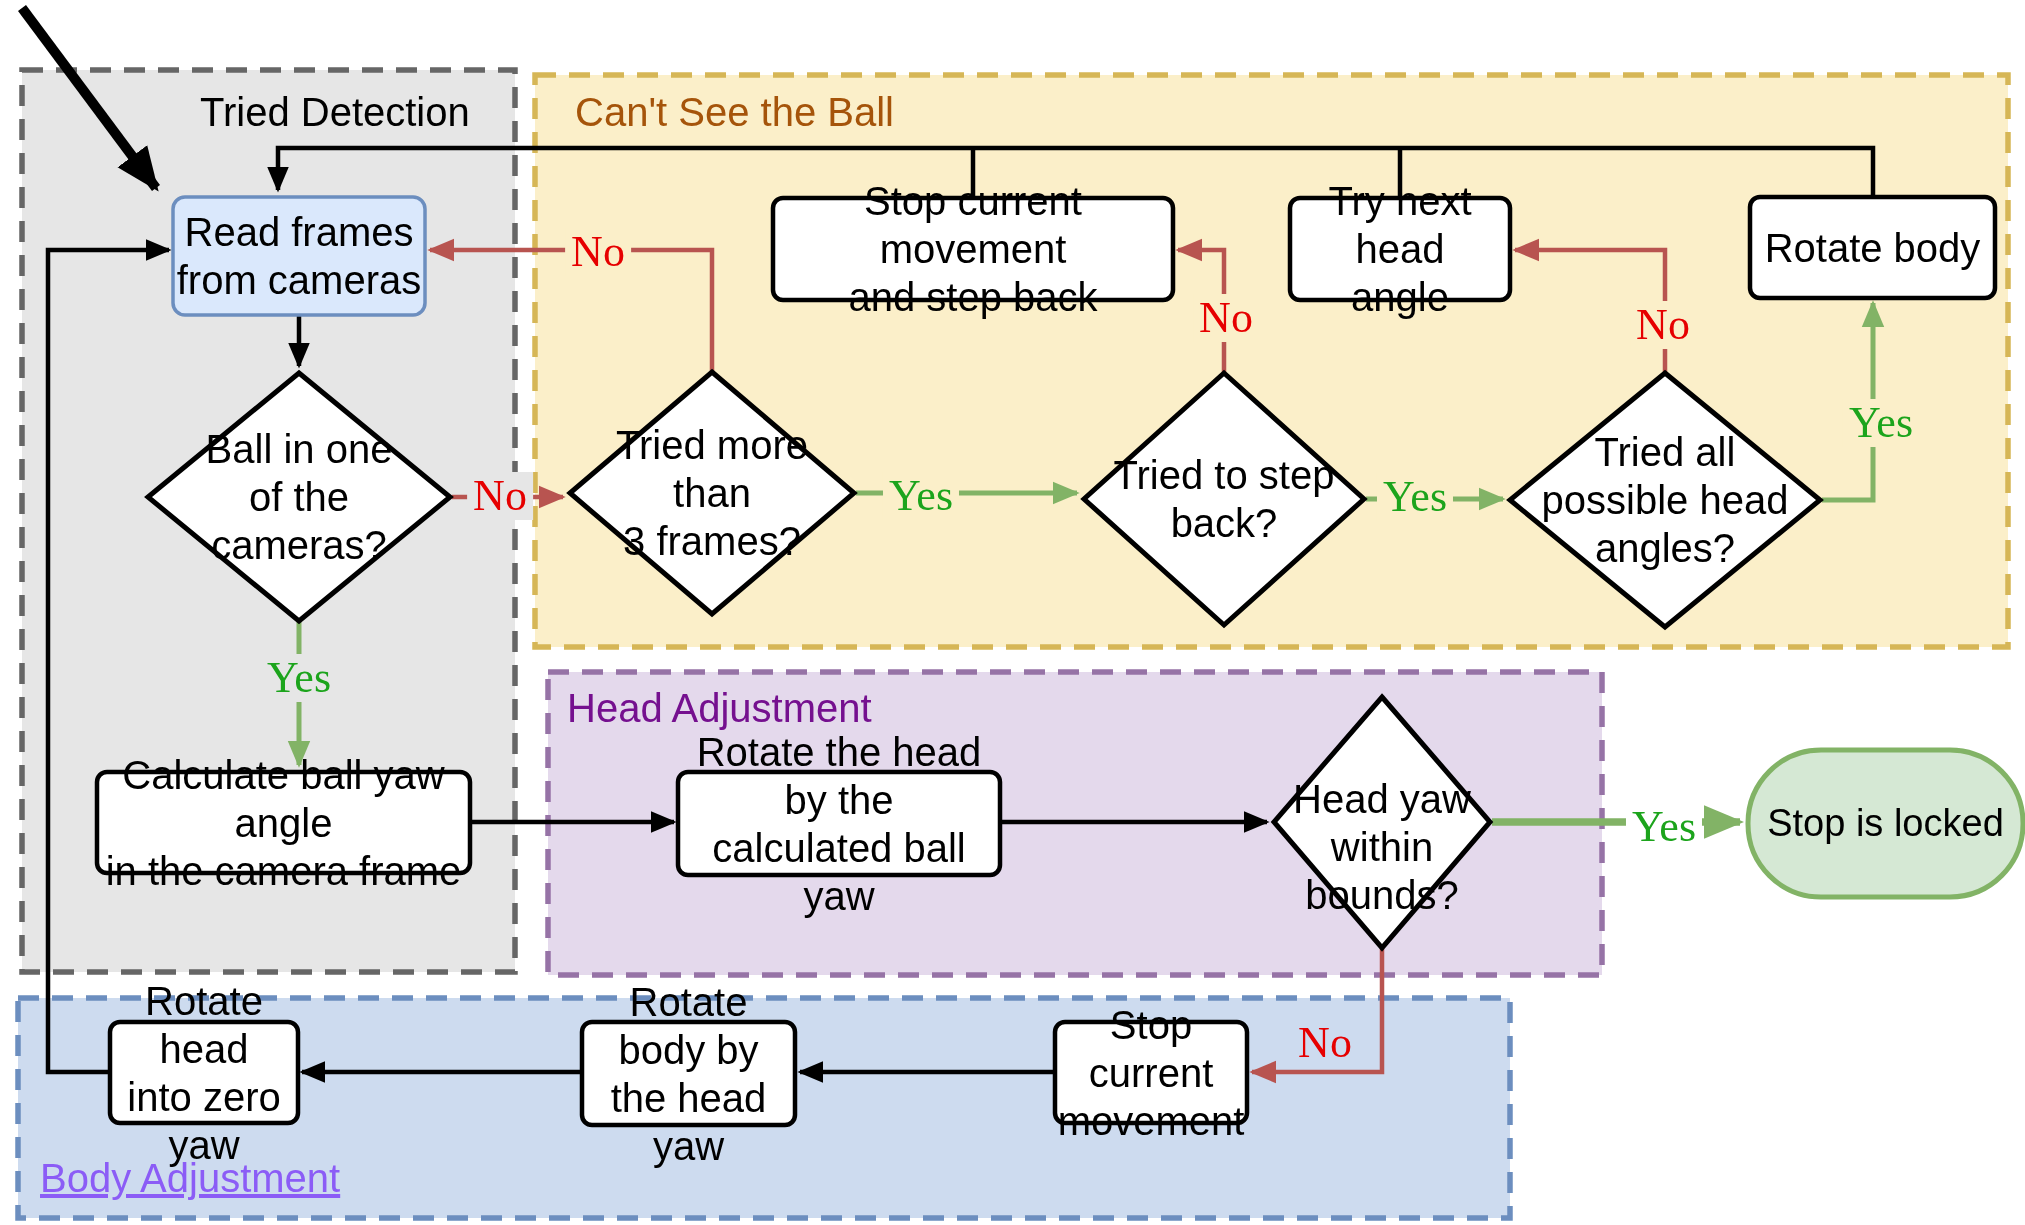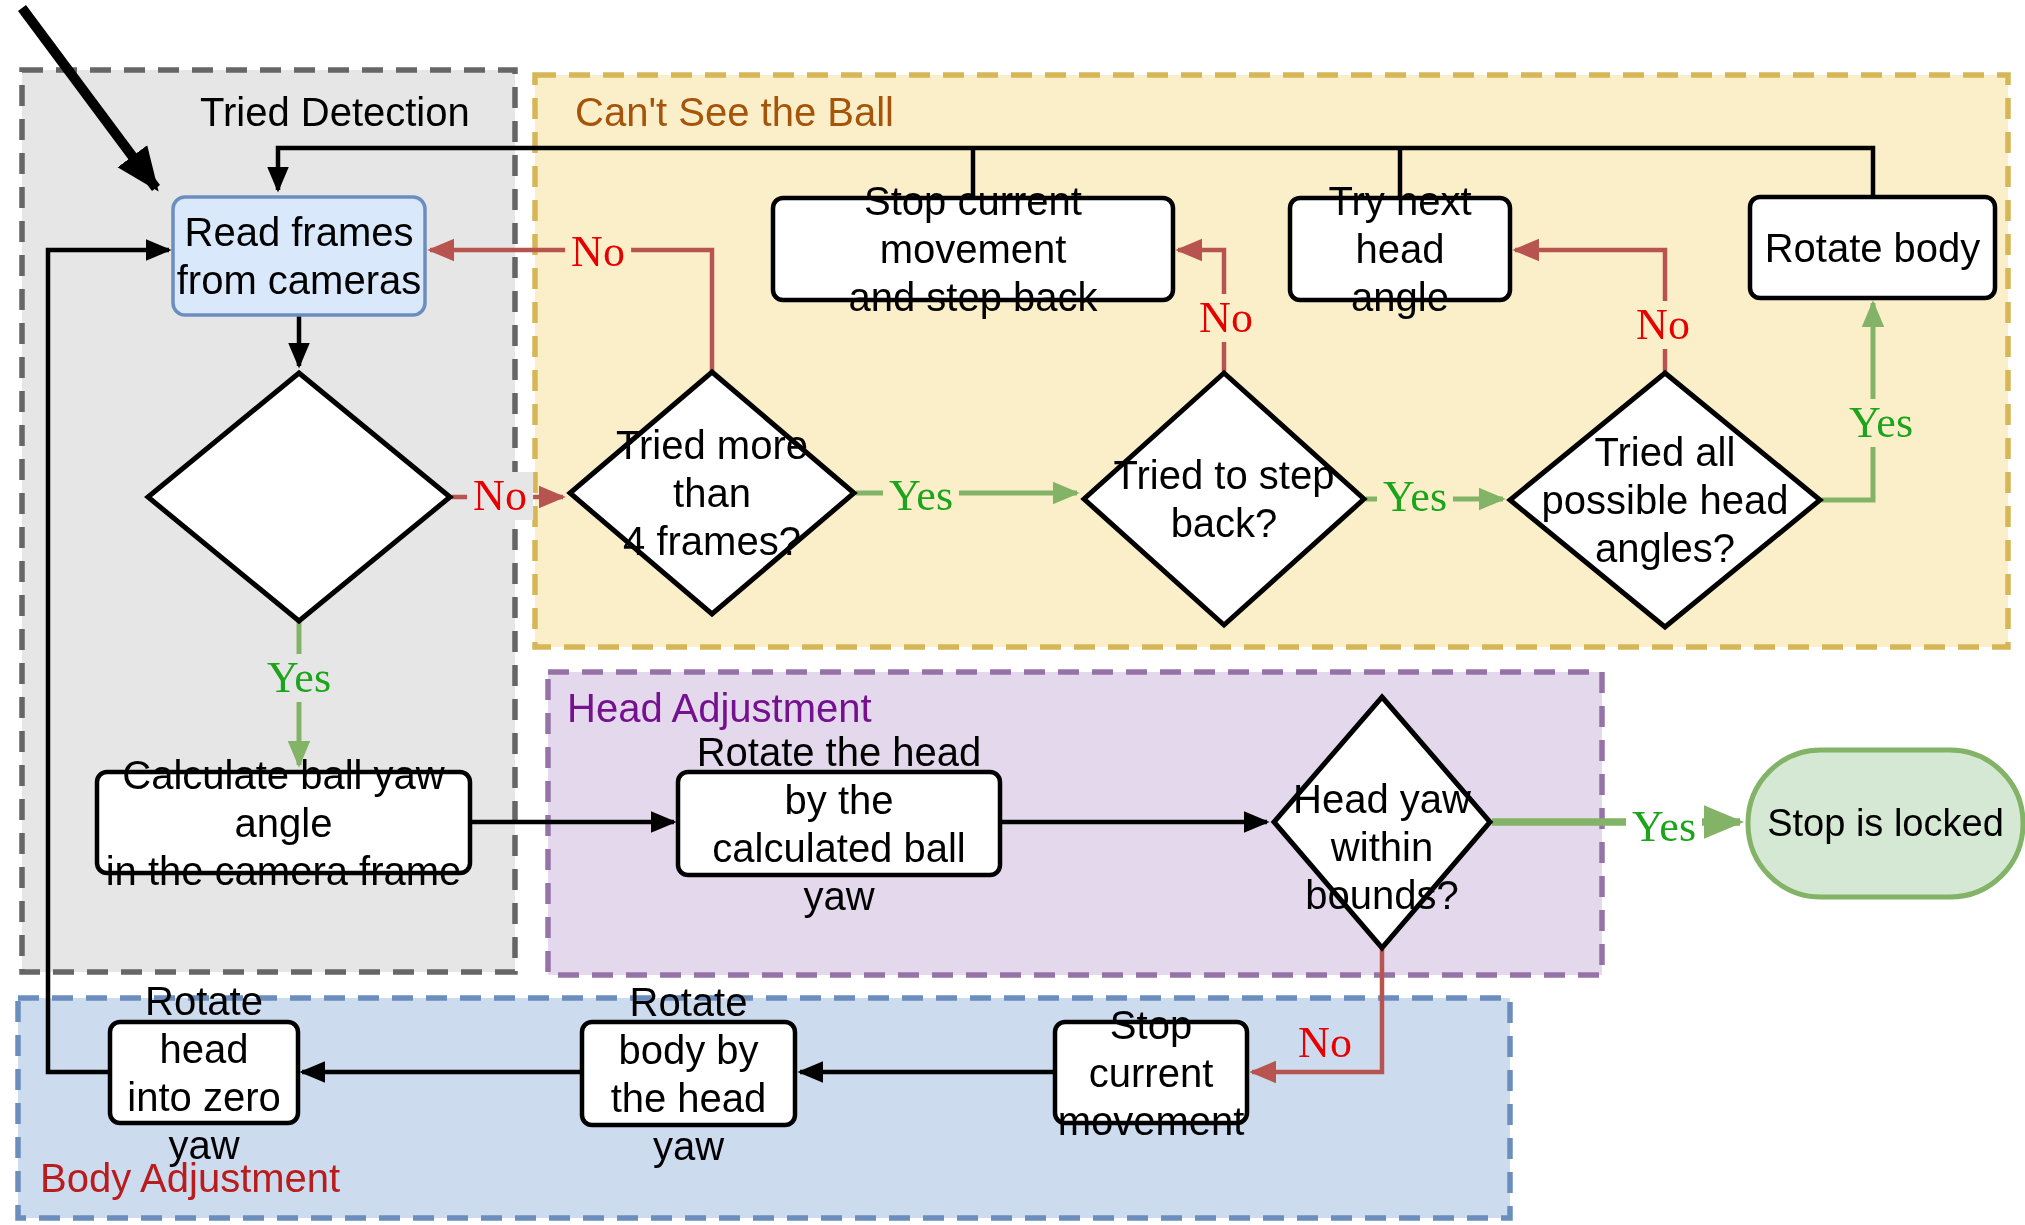--- a/index.html
+++ b/index.html
@@ -84,32 +84,35 @@
     <polygon points="299,373 450,497 299,621 148,497" fill="#FFFFFF" stroke="#000000" stroke-width="5"></polygon>
     <polygon points="712,372 854,493 712,614 570,493" fill="#FFFFFF" stroke="#000000" stroke-width="5"></polygon>
     <polygon points="1224,373 1364,499 1224,625 1084,499" fill="#FFFFFF" stroke="#000000" stroke-width="5"></polygon>
     <polygon points="1665,373 1820,500 1665,627 1510,500" fill="#FFFFFF" stroke="#000000" stroke-width="5"></polygon>
     <polygon points="1382,697 1490,822 1382,948 1274,822" fill="#FFFFFF" stroke="#000000" stroke-width="5"></polygon>
   </svg>
 
   <div class="rtitle" style="left:200px;top:90px;color:#000000;">Tried Detection</div>
   <div class="rtitle" style="left:575px;top:90px;color:#A5540A;">Can't See the Ball</div>
   <div class="rtitle" style="left:567px;top:686px;color:#75108F;">Head Adjustment</div>
-  <div class="rtitle" style="left:40px;top:1156px;color:#b91c1c;">Body Adjustment</div>
+  <div class="rtitle" style="left:40px;top:1156px;color:#8b5cf6;text-decoration:underline;">Body Adjustment</div>
 
   <div class="ntext" style="left:173px;top:197px;width:252px;height:118px;">Read frames
 from cameras</div>
   <div class="ntext" style="left:773px;top:198px;width:400px;height:102px;">Stop current movement
 and step back</div>
   <div class="ntext" style="left:1290px;top:198px;width:220px;height:102px;">Try next head
 angle</div>
   <div class="ntext" style="left:1750px;top:197px;width:245px;height:101px;">Rotate body</div>
+  <div class="ntext" style="left:148px;top:373px;width:302px;height:248px;">Ball in one
+of the
+cameras?</div>
   <div class="ntext" style="left:570px;top:372px;width:284px;height:242px;">Tried more
 than
-4 frames?</div>
+3 frames?</div>
   <div class="ntext" style="left:1084px;top:373px;width:280px;height:252px;">Tried to step
 back?</div>
   <div class="ntext" style="left:1510px;top:373px;width:310px;height:254px;">Tried all
 possible head
 angles?</div>
   <div class="ntext" style="left:97px;top:772px;width:373px;height:101px;">Calculate ball yaw angle
 in the camera frame</div>
   <div class="ntext" style="left:678px;top:772px;width:322px;height:103px;">Rotate the head by the
 calculated ball yaw</div>
   <div class="ntext" style="left:1274px;top:721px;width:216px;height:251px;">Head yaw

